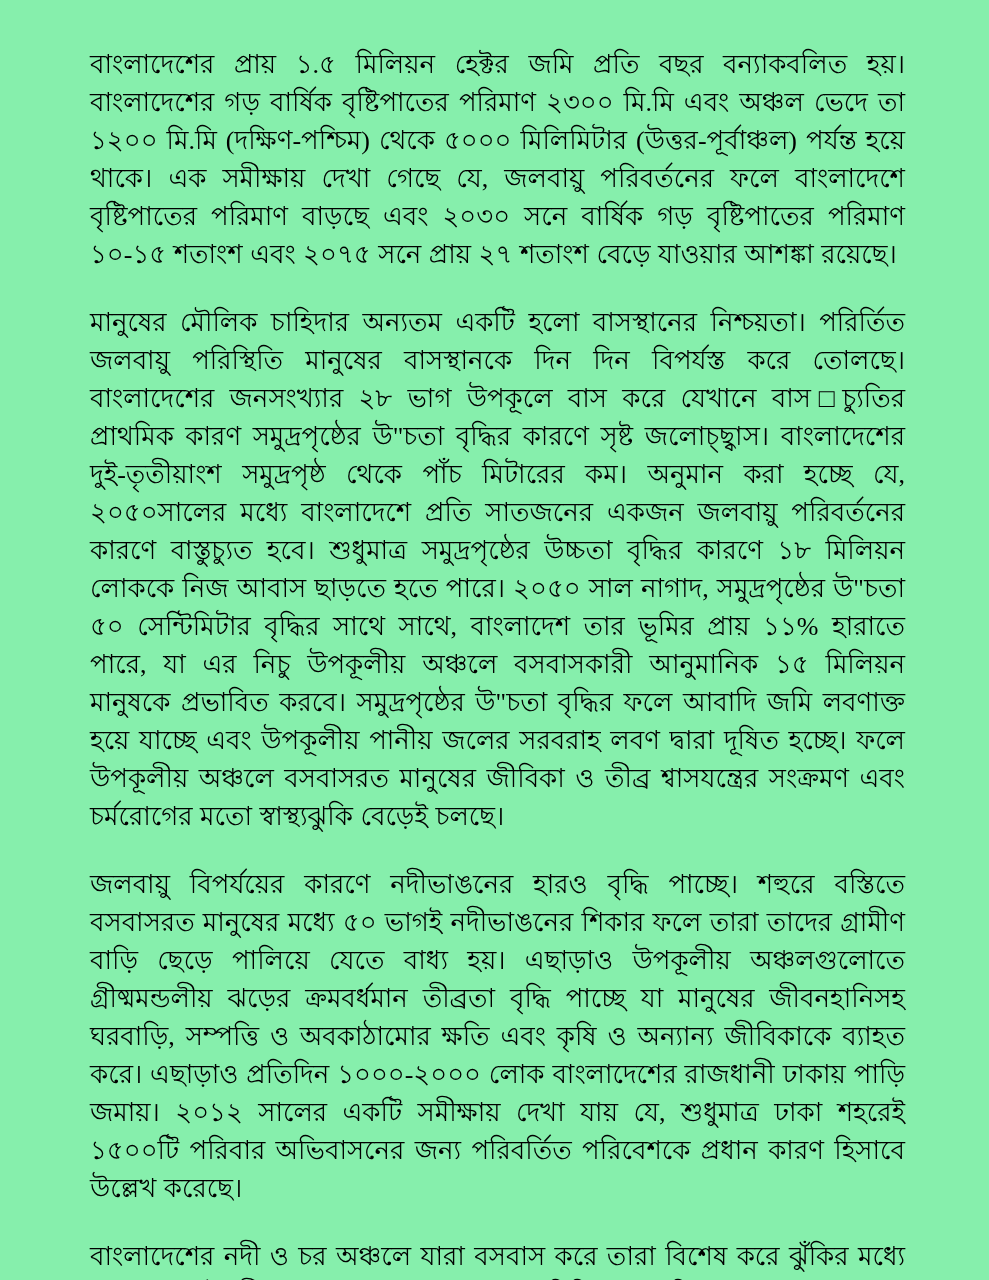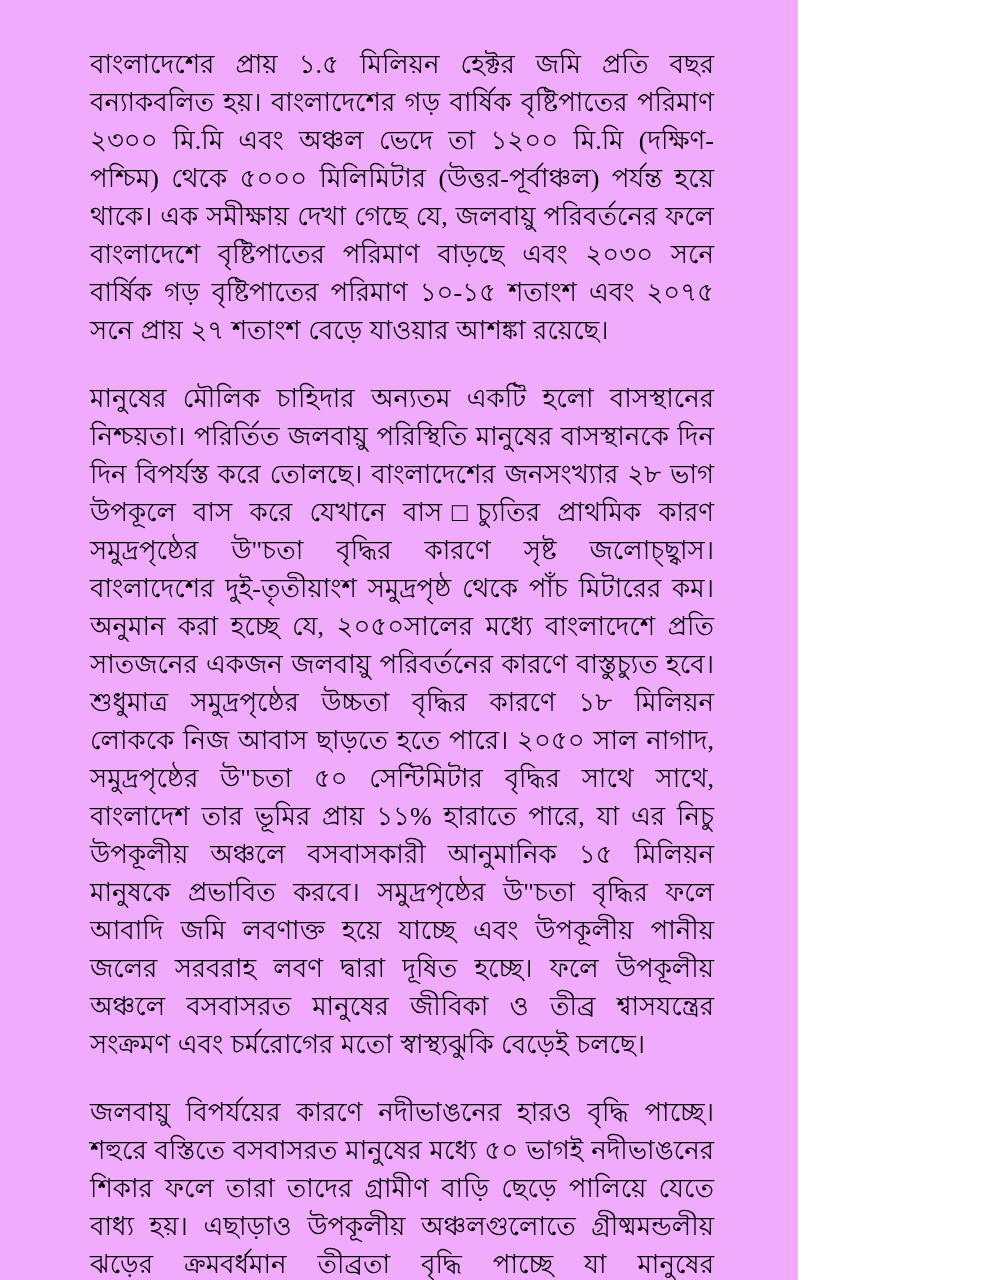--- a/index.html
+++ b/index.html
@@ -2,24 +2,24 @@
 <html><head>
 <meta charset="utf-8">
 <style>
   html, body {
     margin: 0;
     padding: 0;
     background: #ffffff;
   }
   .page {
     position: relative;
-    width: 798px;
+    width: 989px;
     height: 1280px;
     box-sizing: border-box;
-    background: #f0abfc;
+    background: #86efac;
     padding: 46px 84px 20px 90px;
     overflow: hidden;
   }
   .para {
     font-family: "Liberation Serif", "DejaVu Serif", serif;
     font-size: 26px;
     line-height: 38px;
     color: #000000;
     text-align: justify;
     margin: 0 0 30px 0;

